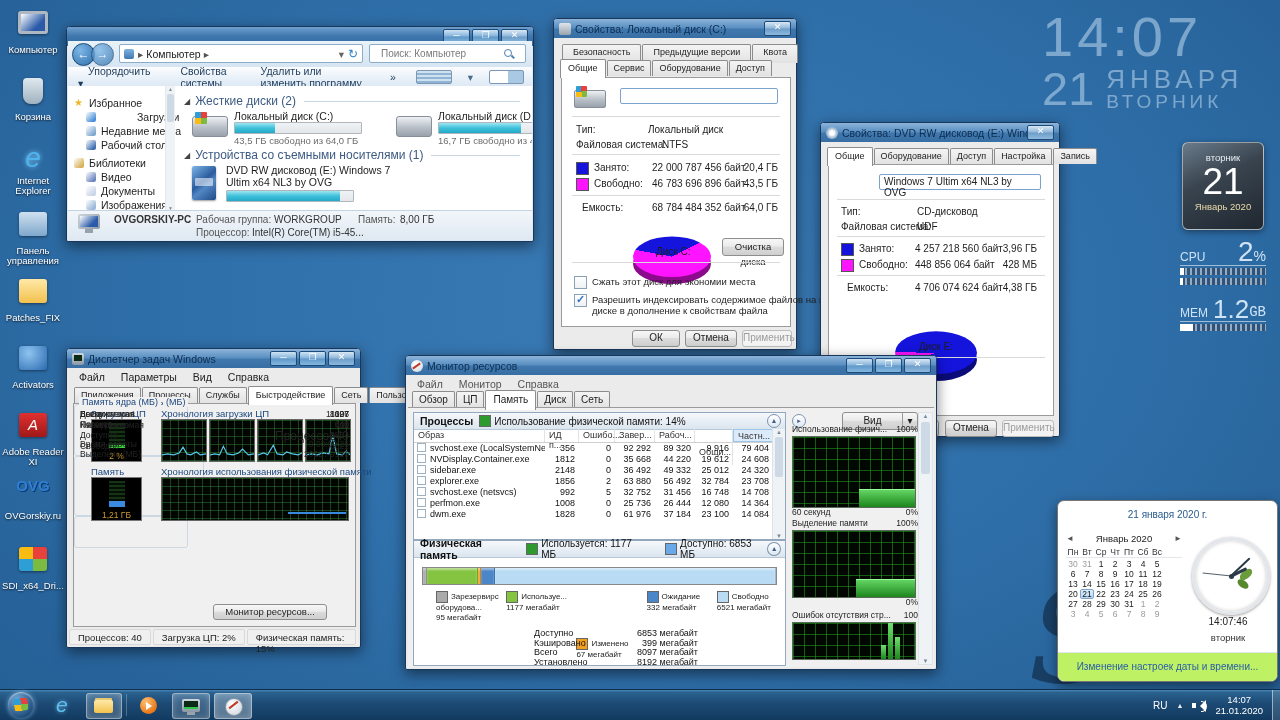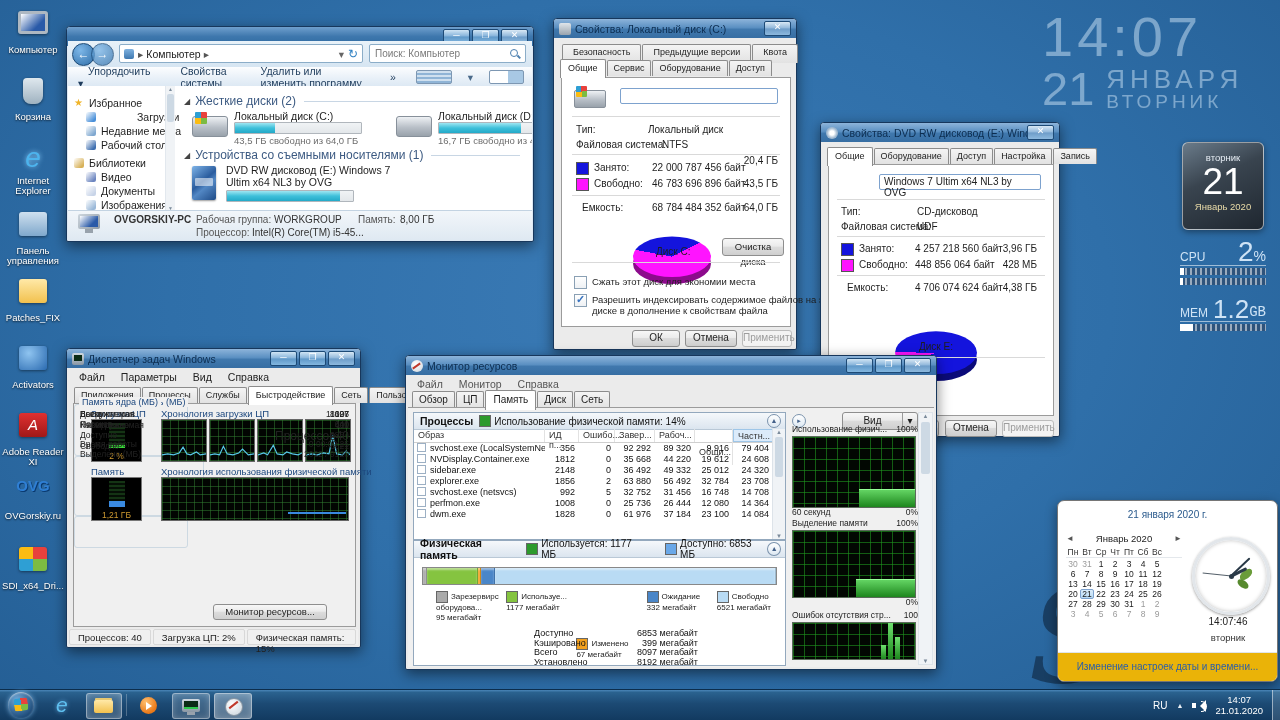--- a/index.html
+++ b/index.html
@@ -37,21 +37,21 @@
     padding:1px 4px;box-sizing:border-box;}
   
   .pie{position:absolute;border-radius:50%;}
   
   .addrbar{position:absolute;background:linear-gradient(#e9f2f9,#d6e5f2);}
   .navbtn{position:absolute;width:21px;height:21px;border-radius:50%;color:#fff;font-size:12px;line-height:20px;
     text-align:center;border:1px solid #1d4a76;background:radial-gradient(circle at 35% 30%,#7db7e8,#2f6ea8);}
   .crumbbox{position:absolute;background:#fff;border:1px solid #8badc8;border-radius:2px;display:flex;
     align-items:center;font-size:10.5px;color:#222;padding:0 4px;box-sizing:border-box;}
   .searchbox{position:absolute;background:#fff;border:1px solid #8badc8;border-radius:2px;display:flex;
-    align-items:center;font-size:10px;color:#7a7a7a;padding:0 5px;box-sizing:border-box;}
+    align-items:center;font-size:10px;color:#7a7a7a;padding:0 11px;box-sizing:border-box;}
   .toolbar{position:absolute;background:linear-gradient(#fcfdfe,#e8f0f8 60%,#dde9f4);border-bottom:1px solid #c3d3e2;
     display:flex;align-items:center;font-size:10.5px;color:#1e3c5c;}
   .toolbar span{padding:0 10px;}
   .sideitem{display:flex;align-items:center;font-size:10.5px;color:#1e1e1e;height:14px;white-space:nowrap;}
   .sideic{width:10px;height:10px;border-radius:2px;margin-right:5px;flex:0 0 auto;}
   .sechdr{position:absolute;display:flex;align-items:center;font-size:12px;color:#3c5a82;white-space:nowrap;}
   .sechdr .rule{height:1px;background:#c8d6e4;flex:1;margin-left:8px;}
   .bartrack{position:absolute;height:10px;border:1px solid #b0b6bc;background:linear-gradient(#f0f3f5,#e3e7ea);
     border-radius:1px;}
   .barfill{height:100%;background:linear-gradient(#9fe6f2,#3fc0da 50%,#23a9c8);}
@@ -366,21 +366,21 @@
       <div class="field" style="left:58px;top:10px;width:158px;height:16px;"></div>
       <div class="sep" style="left:10px;top:38px;width:208px;"></div>
       <div class="lbl" style="left:14px;top:46px;">Тип:</div>
       <div class="lbl" style="left:86px;top:46px;">Локальный диск</div>
       <div class="lbl" style="left:14px;top:61px;">Файловая система:</div>
       <div class="lbl" style="left:100px;top:61px;">NTFS</div>
       <div class="sep" style="left:10px;top:76px;width:208px;"></div>
       <div class="swatch" style="left:14px;top:84px;background:#1414dd;"></div>
       <div class="lbl" style="left:32px;top:84px;">Занято:</div>
       <div class="num" style="left:90px;top:84px;width:70px;">22 000 787 456 байт</div>
-      <div class="num" style="left:168px;top:77px;width:48px;">20,4 ГБ</div>
+      <div class="num" style="left:168px;top:84px;width:48px;">20,4 ГБ</div>
       <div class="swatch" style="left:14px;top:100px;background:#ff14ff;"></div>
       <div class="lbl" style="left:32px;top:100px;">Свободно:</div>
       <div class="num" style="left:90px;top:100px;width:70px;">46 783 696 896 байт</div>
       <div class="num" style="left:168px;top:100px;width:48px;">43,5 ГБ</div>
       <div class="sep" style="left:10px;top:117px;width:208px;"></div>
       <div class="lbl" style="left:20px;top:124px;">Емкость:</div>
       <div class="num" style="left:90px;top:124px;width:70px;">68 784 484 352 байт</div>
       <div class="num" style="left:168px;top:124px;width:48px;">64,0 ГБ</div>
       <div class="pie" id="pie-c-base" style="left: 71px; top: 128px; width: 78px; height: 78px; transform: scaleY(0.52); transform-origin: 50% 100%; filter: brightness(0.55); background: conic-gradient(from -70deg, rgb(20, 20, 221) 0deg, rgb(20, 20, 221) 115.2deg, rgb(255, 20, 255) 115.2deg, rgb(255, 20, 255) 360deg);"></div>
       <div class="pie" id="pie-c-top" style="left: 71px; top: 121px; width: 78px; height: 78px; transform: scaleY(0.52); transform-origin: 50% 100%; background: conic-gradient(from -70deg, rgb(20, 20, 221) 0deg, rgb(20, 20, 221) 115.2deg, rgb(255, 20, 255) 115.2deg, rgb(255, 20, 255) 360deg);"></div>
@@ -878,21 +878,21 @@
          background:linear-gradient(135deg,#d8eefb 0%,#9fd0ec 35%,#4goes 0),linear-gradient(135deg,#d5edfa 0%,#8cc6e8 40%,#3e93c8 75%,#2f80b8 100%);">
       <i style="position:absolute;right:14px;top:30px;width:14px;height:9px;background:#6a9c3a;border-radius:70% 30% 70% 30%;transform:rotate(-20deg);"></i>
       <i style="position:absolute;right:18px;top:40px;width:12px;height:8px;background:#578a2e;border-radius:30% 70% 30% 70%;transform:rotate(15deg);"></i>
       <i id="hand-h" style="position: absolute; left: 50%; bottom: 50%; width: 3px; height: 17px; margin-left: -1.5px; background: rgb(42, 58, 72); transform-origin: 50% 100%; border-radius: 2px; transform: rotate(63.5deg);"></i>
       <i id="hand-m" style="position: absolute; left: 50%; bottom: 50%; width: 2px; height: 26px; margin-left: -1px; background: rgb(42, 58, 72); transform-origin: 50% 100%; border-radius: 2px; transform: rotate(46.6deg);"></i>
       <i id="hand-s" style="position: absolute; left: 50%; bottom: 50%; width: 1px; height: 29px; margin-left: -0.5px; background: rgb(85, 96, 106); transform-origin: 50% 100%; transform: rotate(276deg);"></i>
       <i style="position:absolute;left:50%;top:50%;width:5px;height:5px;margin:-2.5px 0 0 -2.5px;border-radius:50%;background:#2a3a48;"></i>
     </div>
     <div style="position:absolute;left:134px;top:115px;width:72px;text-align:center;font-size:10px;color:#222;">14:07:46</div>
     <div style="position:absolute;left:134px;top:131px;width:72px;text-align:center;font-size:9.5px;color:#333;">вторник</div>
-    <div style="position:absolute;left:0;right:0;bottom:0;height:28px;background:#eab308;border-top:1px solid #dfe5ea;">
+    <div style="position:absolute;left:0;right:0;bottom:0;height:28px;background:#bef264;border-top:1px solid #dfe5ea;">
       <span style="position:absolute;left:0;right:0;top:8px;text-align:center;font-size:10px;color:#2a5ea8;">Изменение настроек даты и времени...</span>
     </div>
   </div>
 
   <div style="position:absolute;left:0;right:0;bottom:0;height:30px;z-index:100;
        background:linear-gradient(#4a86b8 0%,#2a628f 8%,#1c4a74 45%,#123a60 100%);border-top:1px solid #0c2d4c;">
     <div style="position:absolute;left:8px;top:2px;width:26px;height:26px;border-radius:50%;
          background:radial-gradient(circle at 35% 30%,#6fa8d8,#1d4a78 75%);box-shadow:0 0 5px rgba(130,190,240,.8), inset 0 1px 2px rgba(255,255,255,.6);">
       <i style="position:absolute;left:6px;top:6px;width:14px;height:13px;transform:rotate(-6deg);
          background:conic-gradient(#e8413c 0 25%,#7cbb42 0 50%,#fbbc12 0 75%,#2e9fd4 0);border-radius:3px;

